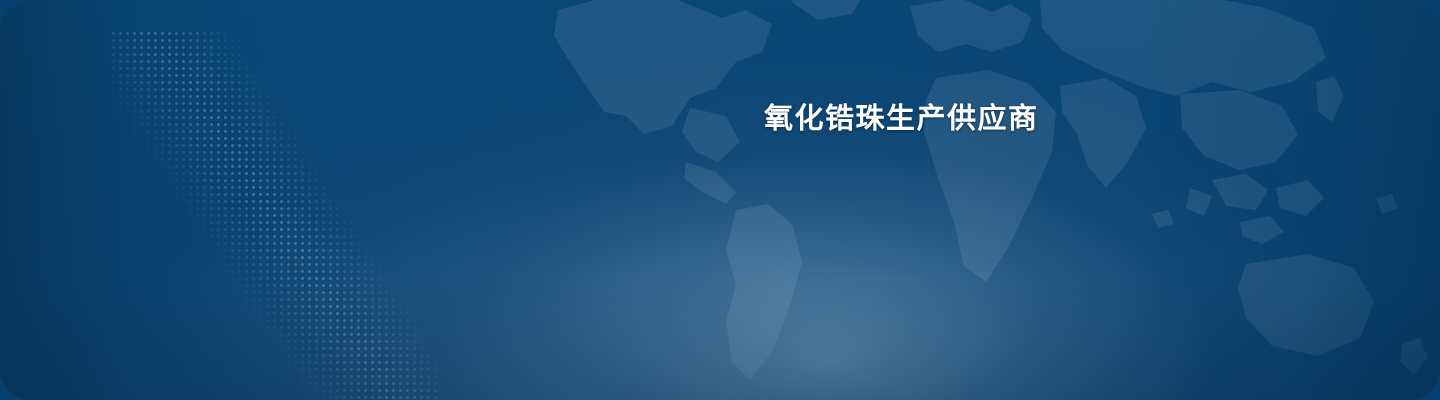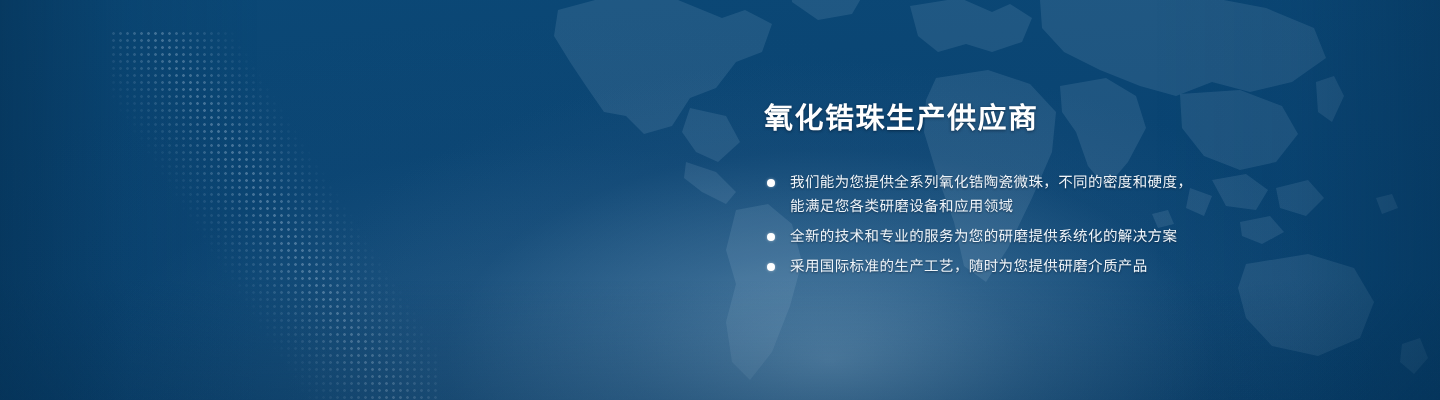--- a/index.html
+++ b/index.html
@@ -11,20 +11,21 @@
   body {
     font-family: "Liberation Sans", "DejaVu Sans", sans-serif;
   }
 
   .banner {
     position: relative;
     width: 1440px;
     height: 400px;
     overflow: hidden;
     background: #09436f;
+    border-radius: 31px;
   }
 
   
   .bg-base {
     position: absolute;
     inset: 0;
     background:
       radial-gradient(ellipse 620px 340px at 830px 360px,
          rgba(118,160,192,0.70) 0%,
          rgba(90,135,172,0.45) 32%,
@@ -380,34 +381,15 @@
   </div>
 
   <div class="halftone"></div>
 
   <div class="bg-vignette"></div>
 
   <div class="copy">
 
     <h1 class="headline">氧化锆珠生产供应商</h1>
 
-    <ul class="bullets">
-
-      <li class="bullet">
-        <span class="dot"></span>
-        <span class="bullet-line">我们能为您提供全系列氧化锆陶瓷微珠，不同的密度和硬度，</span>
-        <span class="bullet-line">能满足您各类研磨设备和应用领域</span>
-      </li>
-
-      <li class="bullet">
-        <span class="dot"></span>
-        <span class="bullet-line">全新的技术和专业的服务为您的研磨提供系统化的解决方案</span>
-      </li>
-
-      <li class="bullet">
-        <span class="dot"></span>
-        <span class="bullet-line">采用国际标准的生产工艺，随时为您提供研磨介质产品</span>
-      </li>
-
-    </ul>
   </div>
 
 </div>
 
 </body></html>

